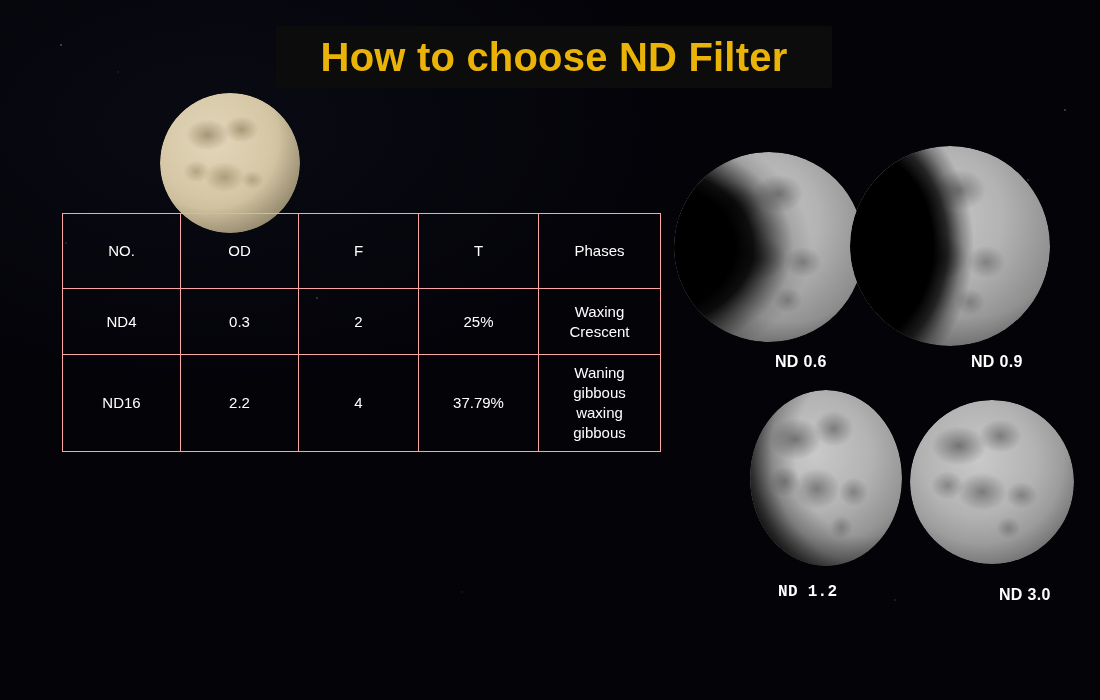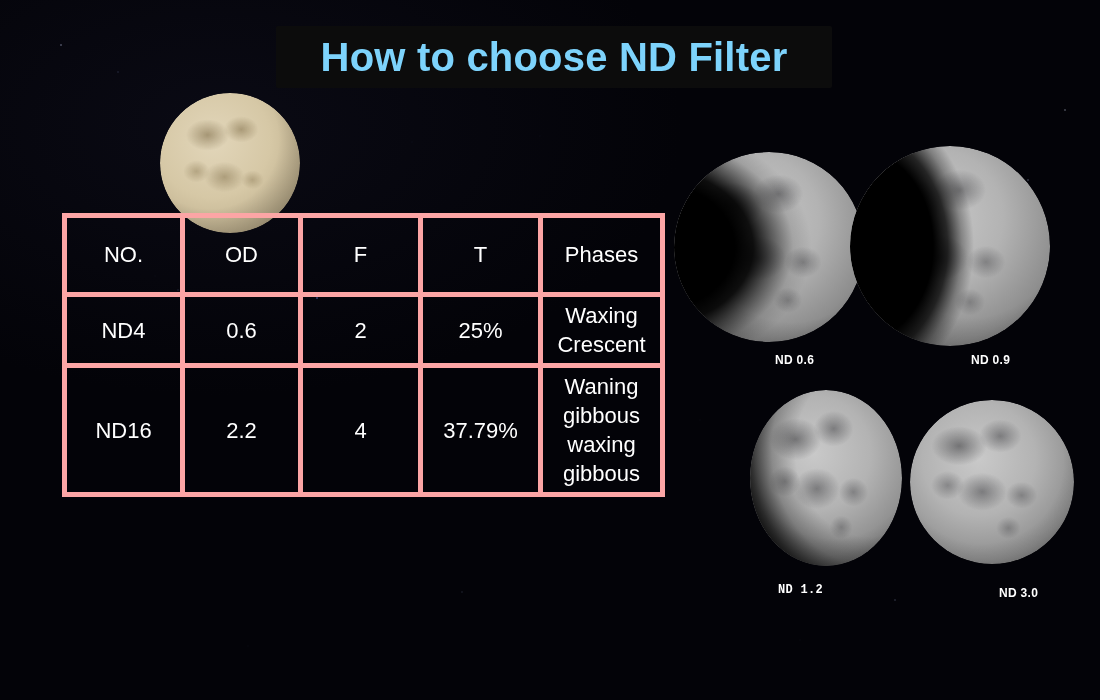--- a/index.html
+++ b/index.html
@@ -91,40 +91,40 @@
   }
   .title-text {
     position: absolute;
     left: 276px;
     top: 26px;
     width: 556px;
     height: 62px;
     display: flex;
     align-items: center;
     justify-content: center;
-    color: #7dd3fc;
+    color: #eab308;
     font-size: 40px;
     font-weight: bold;
     letter-spacing: .2px;
     white-space: nowrap;
   }
 
   
   .nd-table {
     position: absolute;
     left: 62px;
     top: 213px;
     width: 598px;
     border-collapse: collapse;
     table-layout: fixed;
   }
   .nd-table td, .nd-table th {
-    border: 5px solid #fca5a5;
+    border: 1px solid #fca5a5;
     color: #ffffff;
-    font-size: 22px;
+    font-size: 15px;
     font-weight: normal;
     text-align: center;
     vertical-align: middle;
     line-height: 1.32;
     padding: 4px 2px;
     background: transparent;
   }
   .col-no   { width: 118px; }
   .col-od   { width: 118px; }
   .col-f    { width: 120px; }
@@ -246,21 +246,21 @@
 
   
   #moon-nd30 { left: 910px; top: 400px; width: 164px; height: 164px; }
   #moon-nd30 .shade {
     background: radial-gradient(circle at 44% 38%, transparent 58%, rgba(0,0,0,.2) 82%, rgba(0,0,0,.55) 100%);
   }
 
   .moon-label {
     position: absolute;
     color: #ffffff;
-    font-size: 12px;
+    font-size: 16px;
     font-weight: bold;
     letter-spacing: .3px;
     white-space: nowrap;
     text-align: right;
   }
   #label-nd06 { left: 775px; top: 353px; }
   #label-nd09 { left: 971px; top: 353px; }
   #label-nd12 { left: 778px; top: 583px; font-family: Liberation Mono, monospace; }
   #label-nd30 { left: 975px; top: 586px; margin-left: 24px; }
 </style>
@@ -294,21 +294,21 @@
     <tbody>
       <tr class="row-head">
         <td>NO.</td>
         <td>OD</td>
         <td>F</td>
         <td>T</td>
         <td>Phases</td>
       </tr>
       <tr class="row-1">
         <td>ND4</td>
-        <td>0.6</td>
+        <td>0.3</td>
         <td>2</td>
         <td>25%</td>
         <td>Waxing<br>Crescent</td>
       </tr>
       <tr class="row-3">
         <td>ND16</td>
         <td>2.2</td>
         <td>4</td>
         <td>37.79%</td>
         <td>Waning<br>gibbous<br>waxing<br>gibbous</td>

